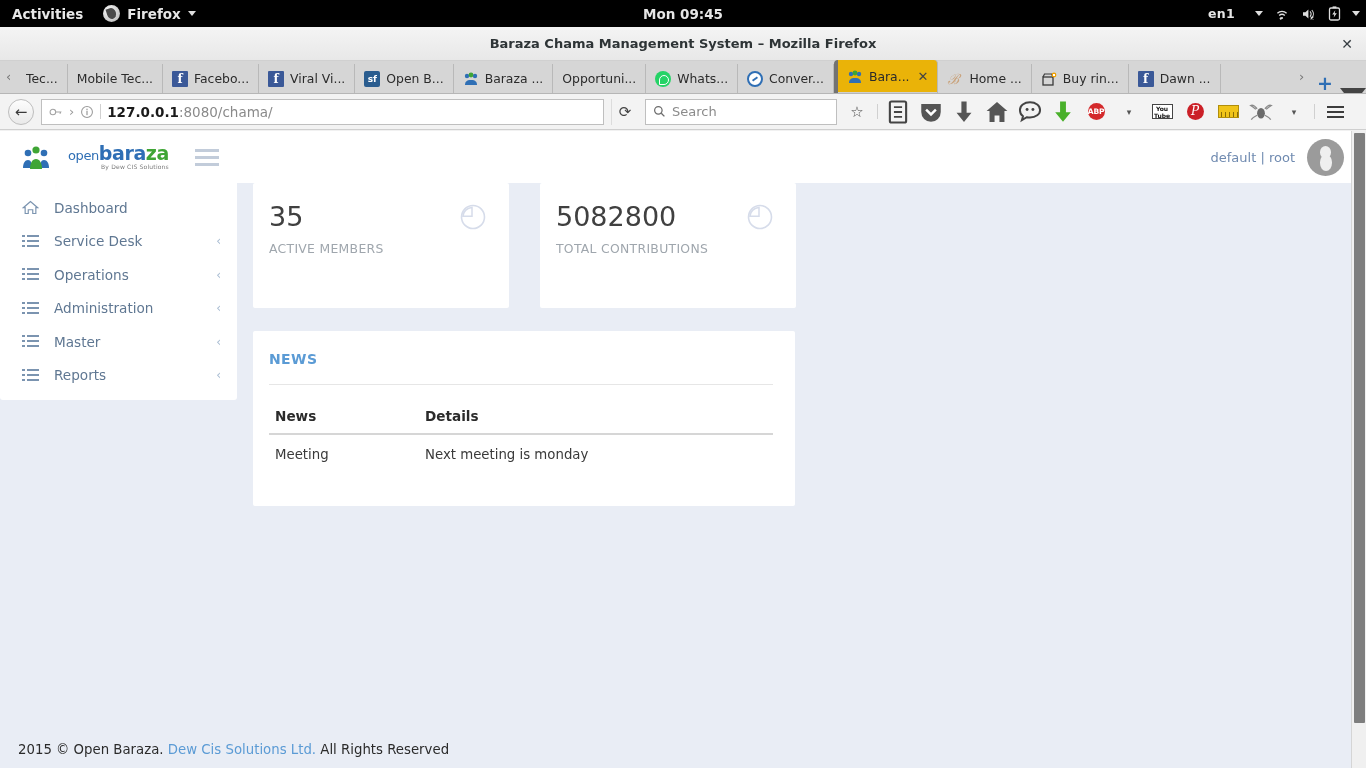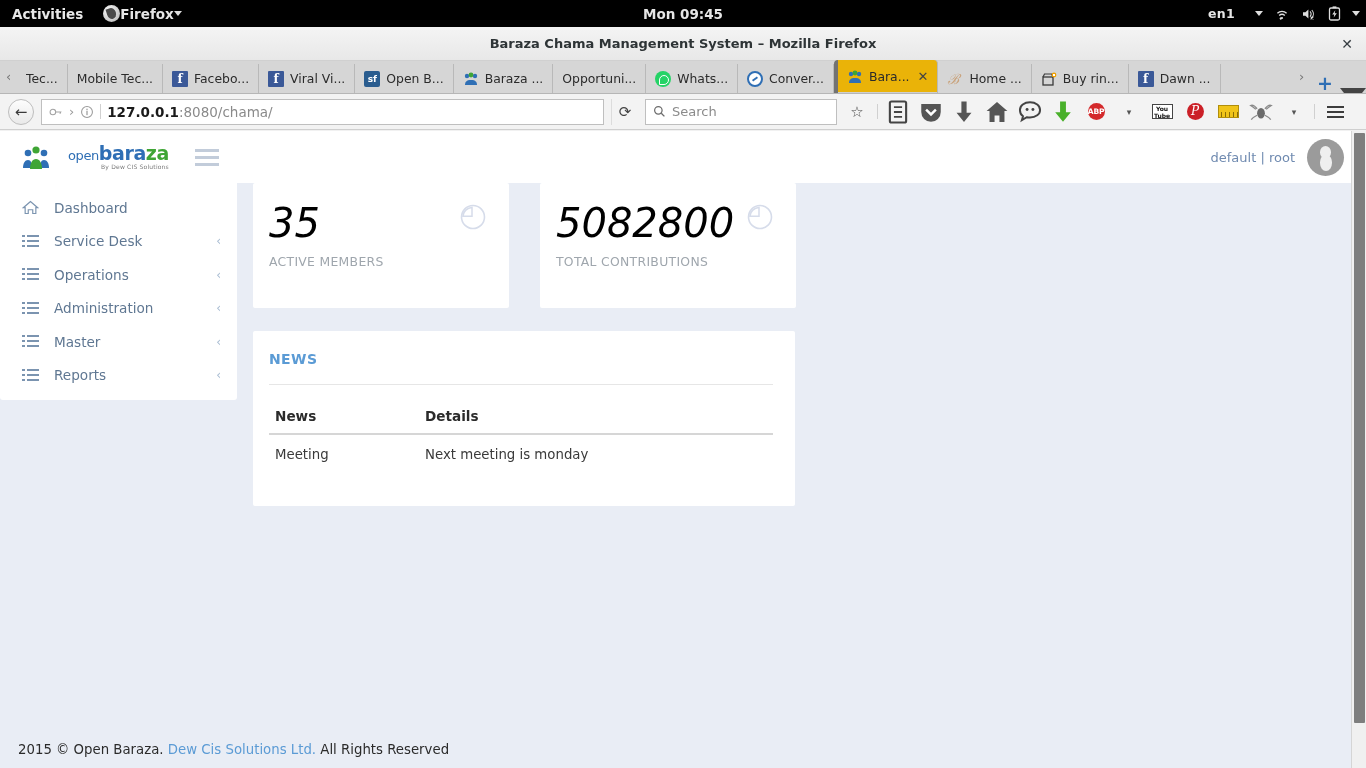--- a/index.html
+++ b/index.html
@@ -9,21 +9,21 @@
     overflow: hidden; background: #e9edf5;
   }
 
   
   .gnome-bar {
     position: absolute; top: 0; left: 0; width: 1366px; height: 27px;
     background: #000; color: #e6e6e6;
     display: flex; align-items: center; font-size: 13px;
   }
   .gnome-activities { padding: 0 12px; font-weight: bold; font-size: 13.5px; color:#e8e8e8;}
-  .gnome-app { display: flex; align-items: center; padding: 0 8px; justify-content: space-between; }
+  .gnome-app { display: flex; align-items: center; gap: 7px; padding: 0 8px; justify-content: space-between; }
   .ff-logo {
     width: 17px; height: 17px; border-radius: 50%;
     background: radial-gradient(circle at 35% 35%, #fff 0%, #d8d8d8 45%, #b0b0b0 100%);
     position: relative;
   }
   .ff-logo::after {
     content: ""; position: absolute; left: 4px; top: 3px;
     width: 9px; height: 11px; border-radius: 0 50% 50% 50%;
     background: #4a4a4a; transform: rotate(-18deg);
   }
@@ -237,21 +237,21 @@
   .list-ico i:nth-child(1){ top: 0; }
   .list-ico i:nth-child(2){ top: 5px; }
   .list-ico i:nth-child(3){ top: 10px; }
 
   .content { flex: 1; padding: 0 0 0 16px; }
   .cards-row { display: flex; gap: 31px; padding-top: 0; }
   .stat-card {
     width: 256px; height: 125px; background: #fff; border-radius: 2px;
     padding: 20px 20px 0 16px; position: relative;
   }
-  .stat-num { color: #000000; font-size: 40px; line-height: 1; font-weight: normal; font-style: italic; }
+  .stat-num { color: #404040; font-size: 27px; line-height: 1; font-weight: normal; }
   .stat-lbl {
     color: #9fa6ad; font-size: 12.4px; letter-spacing: .3px; margin-top: 11px;
   }
   .pie-ico { position: absolute; right: 22px; top: 20px; width: 28px; height: 28px; }
 
   .news-card {
     width: 542px; height: 175px; background: #fff; border-radius: 2px;
     margin-top: 23px; padding: 20px 22px 0 16px;
   }
   .news-title {

